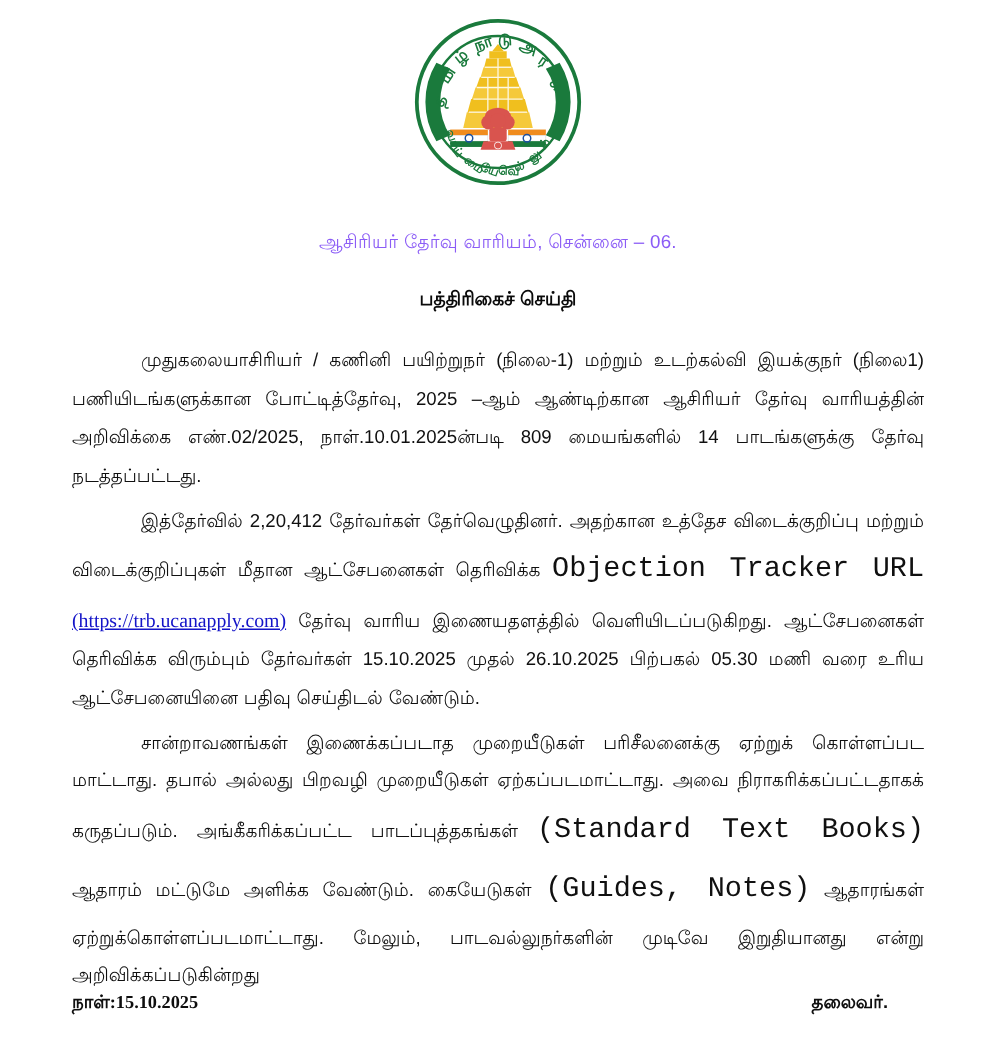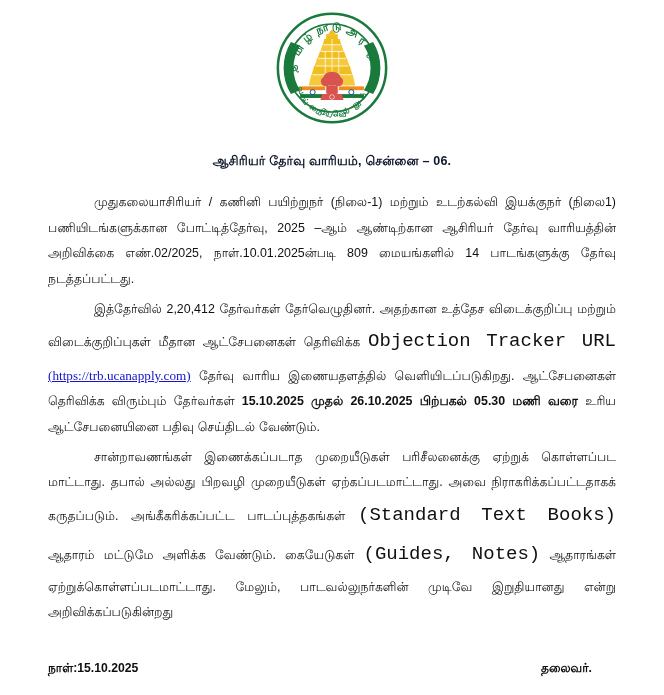--- a/index.html
+++ b/index.html
@@ -33,25 +33,25 @@
   }
   .emblem {
     width: 116px;
     height: 116px;
     display: block;
   }
 
   
   .doc-title {
     text-align: center;
-    font-weight: bold;
+    font-weight: normal;
     font-size: 12.5px;
     letter-spacing: 0.2px;
     margin-top: 28px;
-    color: #0f172a;
+    color: #8b5cf6;
   }
   .doc-subtitle {
     text-align: center;
     font-weight: bold;
     font-size: 12.5px;
     margin-top: 22px;
     color: #0a0a0a;
   }
 
   
@@ -73,37 +73,37 @@
     font-family: Liberation Mono, monospace;
     font-size: 19px;
   }
   .link {
     color: #1414c8;
     text-decoration: underline;
     font-family: Liberation Serif, serif;
     font-size: 13.2px;
   }
   .bold {
-    font-weight: bold;
+    font-weight: normal;
   }
 
   
   .footer {
     position: absolute;
     left: 48px;
     right: 48px;
     bottom: 18px;
     display: flex;
     justify-content: space-between;
     align-items: baseline;
     font-size: 12.2px;
     font-weight: bold;
     color: #0e0e0e;
   }
-  .footer-date { text-align: left; }
+  .footer-date { text-align: left; font-family: Liberation Serif, serif; }
   .footer-sign { text-align: center; padding-right: 24px; }
 </style>
 </head>
 <body>
 
 <div class="page">
 
   <div class="emblem-wrap">
     <svg class="emblem" viewBox="0 0 120 120">
 
@@ -177,20 +177,21 @@
         <text x="47" y="107" transform="rotate(20 47 107)">யே</text>
         <text x="60" y="110" transform="rotate(2 60 110)">வெ</text>
         <text x="72" y="108" transform="rotate(-16 72 108)">ல்</text>
         <text x="83" y="102" transform="rotate(-34 83 102)">லு</text>
         <text x="92" y="93" transform="rotate(-52 92 93)">ம்</text>
       </g>
     </svg>
   </div>
 
   <div class="doc-title">ஆசிரியர் தேர்வு வாரியம், சென்னை – 06.</div>
+  <div class="doc-subtitle">பத்திரிகைச் செய்தி</div>
 
   <div class="body-text">
 
     <p class="para"><span>முதுகலையாசிரியர் / கணினி பயிற்றுநர் (நிலை-1) மற்றும் உடற்கல்வி இயக்குநர் (நிலை1) பணியிடங்களுக்கான போட்டித்தேர்வு, 2025 –ஆம் ஆண்டிற்கான ஆசிரியர் தேர்வு வாரியத்தின் அறிவிக்கை எண்.02/2025, நாள்.10.01.2025ன்படி 809 மையங்களில் 14 பாடங்களுக்கு தேர்வு நடத்தப்பட்டது.</span></p>
 
     <p class="para"><span>இத்தேர்வில் 2,20,412 தேர்வர்கள் தேர்வெழுதினர். அதற்கான உத்தேச விடைக்குறிப்பு மற்றும் விடைக்குறிப்புகள் மீதான ஆட்சேபனைகள் தெரிவிக்க </span><span class="serif">Objection Tracker URL</span><span> </span><a class="link" href="#">(https://trb.ucanapply.com)</a><span> தேர்வு வாரிய இணையதளத்தில் வெளியிடப்படுகிறது. ஆட்சேபனைகள் தெரிவிக்க விரும்பும் தேர்வர்கள் </span><span class="bold">15.10.2025 முதல்  26.10.2025  பிற்பகல் 05.30 மணி வரை</span><span> உரிய ஆட்சேபனையினை பதிவு செய்திடல் வேண்டும்.</span></p>
 
     <p class="para"><span>சான்றாவணங்கள் இணைக்கப்படாத முறையீடுகள் பரிசீலனைக்கு ஏற்றுக் கொள்ளப்பட மாட்டாது. தபால் அல்லது பிறவழி முறையீடுகள் ஏற்கப்படமாட்டாது. அவை நிராகரிக்கப்பட்டதாகக் கருதப்படும். அங்கீகரிக்கப்பட்ட பாடப்புத்தகங்கள் </span><span class="serif">(Standard Text Books)</span><span> ஆதாரம் மட்டுமே அளிக்க வேண்டும். கையேடுகள் </span><span class="serif">(Guides, Notes)</span><span> ஆதாரங்கள் ஏற்றுக்கொள்ளப்படமாட்டாது. மேலும், பாடவல்லுநர்களின் முடிவே இறுதியானது என்று அறிவிக்கப்படுகின்றது</span></p>
 
   </div>

